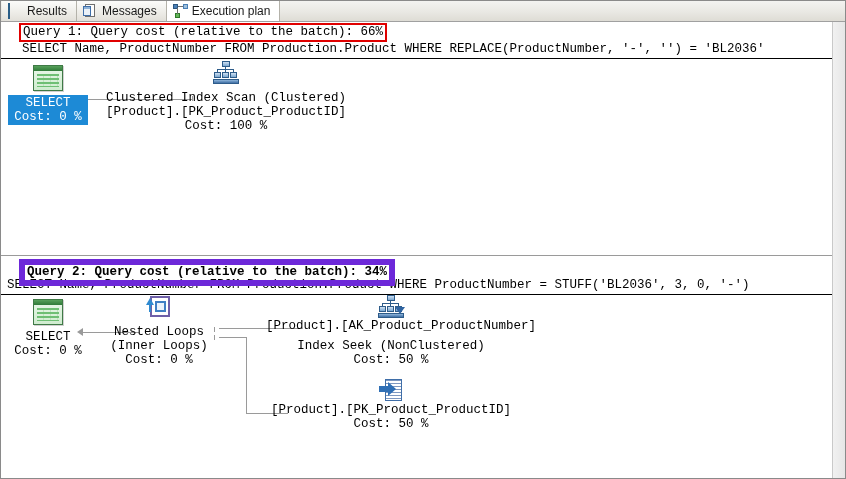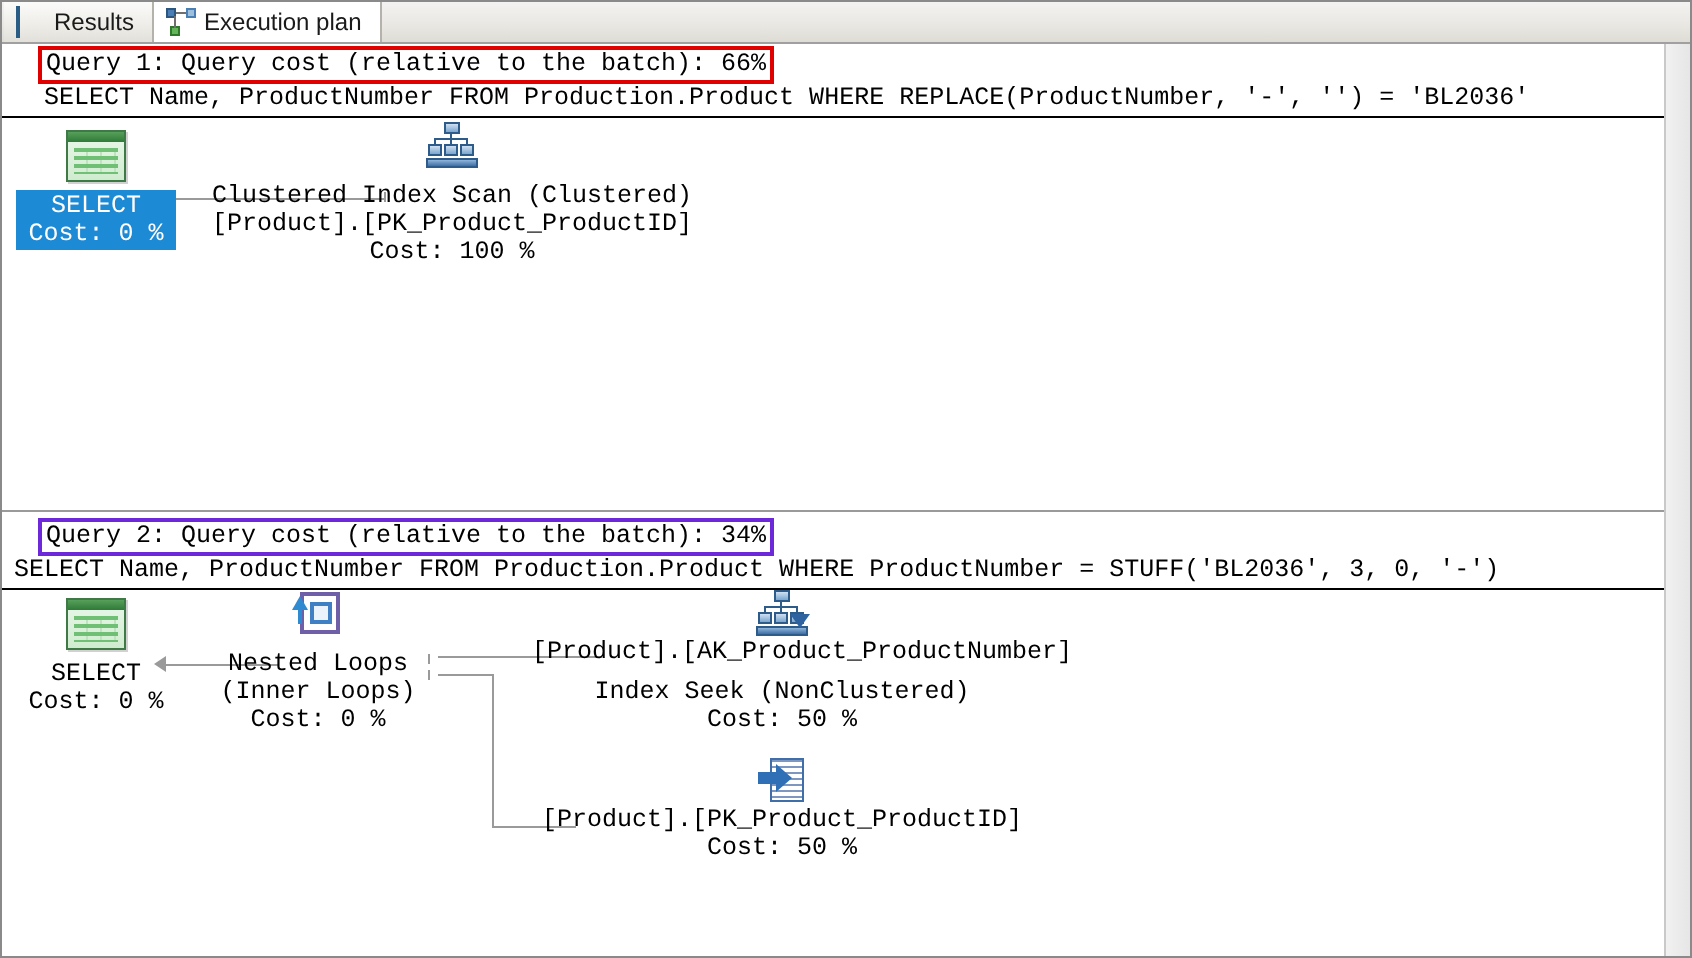--- a/index.html
+++ b/index.html
@@ -138,21 +138,21 @@
     display: inline-block;
     font-family: "Liberation Mono", "DejaVu Sans Mono", monospace;
     font-size: 12.5px;
     letter-spacing: 0px;
     line-height: 15px;
     white-space: pre;
     padding: 0 2px;
     box-sizing: border-box;
   }
   .qhead.box-red { border: 2px solid #e00000; }
-  .qhead.box-green { border: 2px solid #6d28d9; }
+  .qhead.box-green { border: 6px solid #6d28d9; font-weight: bold; }
 
   .qsql {
     font-family: "Liberation Mono", "DejaVu Sans Mono", monospace;
     font-size: 12.5px;
     line-height: 16px;
     white-space: pre;
     padding-left: 6px;
     box-sizing: border-box;
     height: 17px;
   }
@@ -295,20 +295,24 @@
 
 <div id="app">
 
   <div class="tabstrip">
 
     <div class="tab">
       <span class="tab-icon"><span class="ic-grid"></span></span>
       <span>Results</span>
     </div>
 
+    <div class="tab">
+      <span class="tab-icon"><span class="ic-doc"></span></span>
+      <span>Messages</span>
+    </div>
 
     <div class="tab active">
       <span class="tab-icon">
         <span class="ic-plan">
           <span class="b1"></span><span class="b2"></span><span class="b3"></span>
           <span class="cn h"></span><span class="cn v"></span>
         </span>
       </span>
       <span>Execution plan</span>
     </div>

